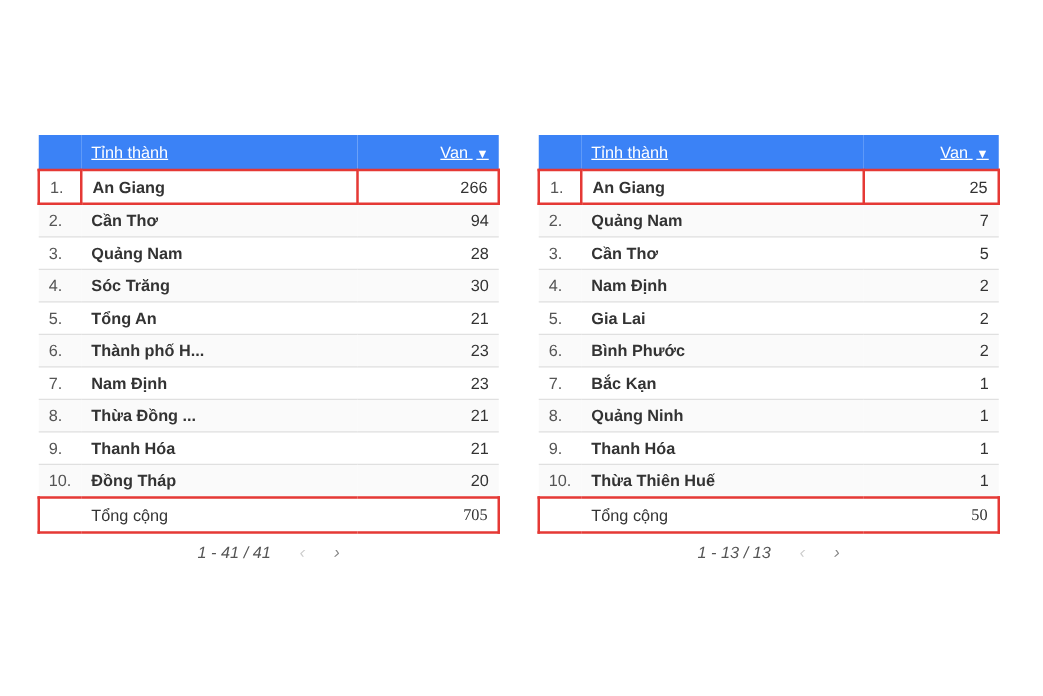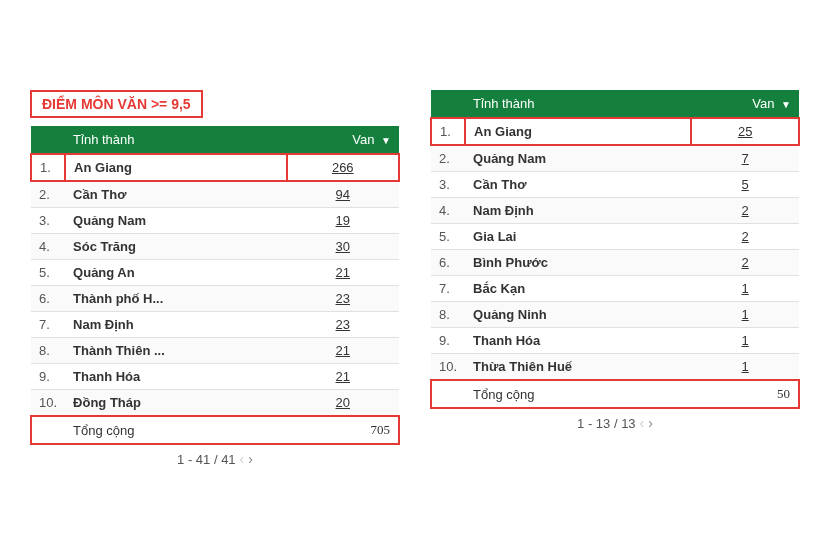--- a/index.html
+++ b/index.html
@@ -33,22 +33,23 @@
       font-weight: bold;
       font-size: 14px;
       padding: 4px 10px;
       margin-bottom: 8px;
     }
     table {
       width: 100%;
       border-collapse: collapse;
     }
     thead tr {
-      background: #15803d;
+      background: #3b82f6;
       color: #fff;
+      text-decoration: underline;
     }
     thead th {
       padding: 6px 8px;
       text-align: left;
       font-weight: normal;
       font-size: 13px;
     }
     thead th.van-col {
       text-align: right;
     }
@@ -68,23 +69,22 @@
     }
     tbody td.rank {
       width: 28px;
       color: #555;
     }
     tbody td.province {
       flex: 1;
       font-weight: bold;
     }
     tbody td.value {
-      text-align: center;
-      font-size: 13px;
-      text-decoration: underline;
+      text-align: right;
+      font-size: 13px;
     }
     .highlighted-row td {
       border: 2px solid #e53935 !important;
     }
     .total-row {
       border: 2px solid #e53935 !important;
     }
     .total-row td {
       padding: 5px 8px;
       font-size: 13px;
@@ -93,24 +93,25 @@
       font-weight: normal;
     }
     .total-row td.total-value {
       text-align: right;
       font-family: Liberation Serif, serif;
     }
     .pagination {
       display: flex;
       align-items: center;
       justify-content: center;
-      gap: 4px;
+      gap: 23px;
       margin-top: 6px;
       font-size: 13px;
       color: #555;
+      font-style: italic;
     }
     .pagination .arrow {
       cursor: pointer;
       color: #888;
       font-size: 14px;
       user-select: none;
     }
     .pagination .arrow.disabled {
       color: #ccc;
     }
@@ -134,21 +135,20 @@
       position: relative;
     }
   </style>
 </head>
 <body>
 
 <div class="page-container">
   <div class="tables-wrapper">
 
     <div class="table-block">
-      <div class="table-title">ĐIỂM MÔN VĂN &gt;= 9,5</div>
       <table>
         <thead>
           <tr>
             <th style="width:30px;"></th>
             <th>Tỉnh thành</th>
             <th class="van-col">
               <span>Van</span>
               <span class="sort-arrow">▼</span>
             </th>
           </tr>
@@ -160,45 +160,45 @@
         <td class="value">266</td>
       </tr>
             <tr>
         <td class="rank">2.</td>
         <td class="province">Cần Thơ</td>
         <td class="value">94</td>
       </tr>
             <tr>
         <td class="rank">3.</td>
         <td class="province">Quảng Nam</td>
-        <td class="value">19</td>
+        <td class="value">28</td>
       </tr>
             <tr>
         <td class="rank">4.</td>
         <td class="province">Sóc Trăng</td>
         <td class="value">30</td>
       </tr>
             <tr>
         <td class="rank">5.</td>
-        <td class="province">Quảng An</td>
+        <td class="province">Tổng An</td>
         <td class="value">21</td>
       </tr>
             <tr>
         <td class="rank">6.</td>
         <td class="province">Thành phố H...</td>
         <td class="value">23</td>
       </tr>
             <tr>
         <td class="rank">7.</td>
         <td class="province">Nam Định</td>
         <td class="value">23</td>
       </tr>
             <tr>
         <td class="rank">8.</td>
-        <td class="province">Thành Thiên ...</td>
+        <td class="province">Thừa Đồng ...</td>
         <td class="value">21</td>
       </tr>
             <tr>
         <td class="rank">9.</td>
         <td class="province">Thanh Hóa</td>
         <td class="value">21</td>
       </tr>
             <tr>
         <td class="rank">10.</td>
         <td class="province">Đồng Tháp</td>

